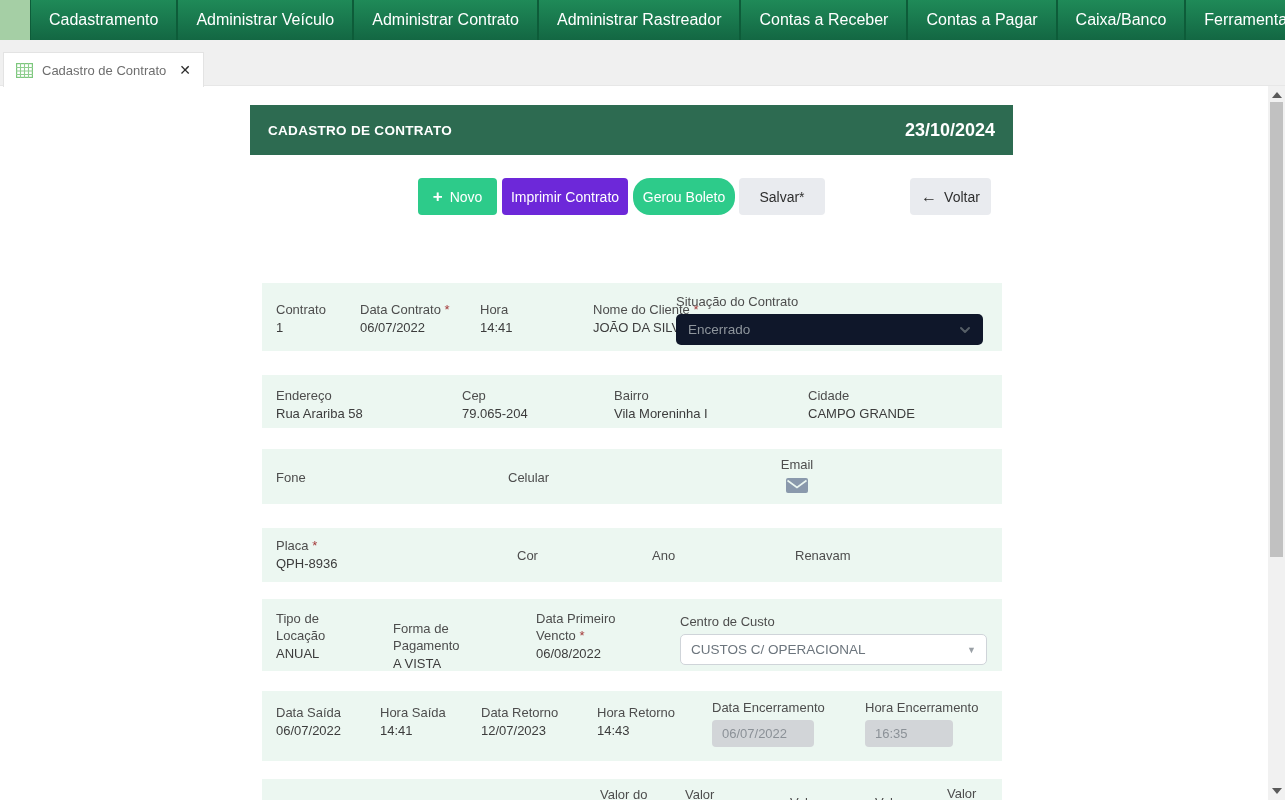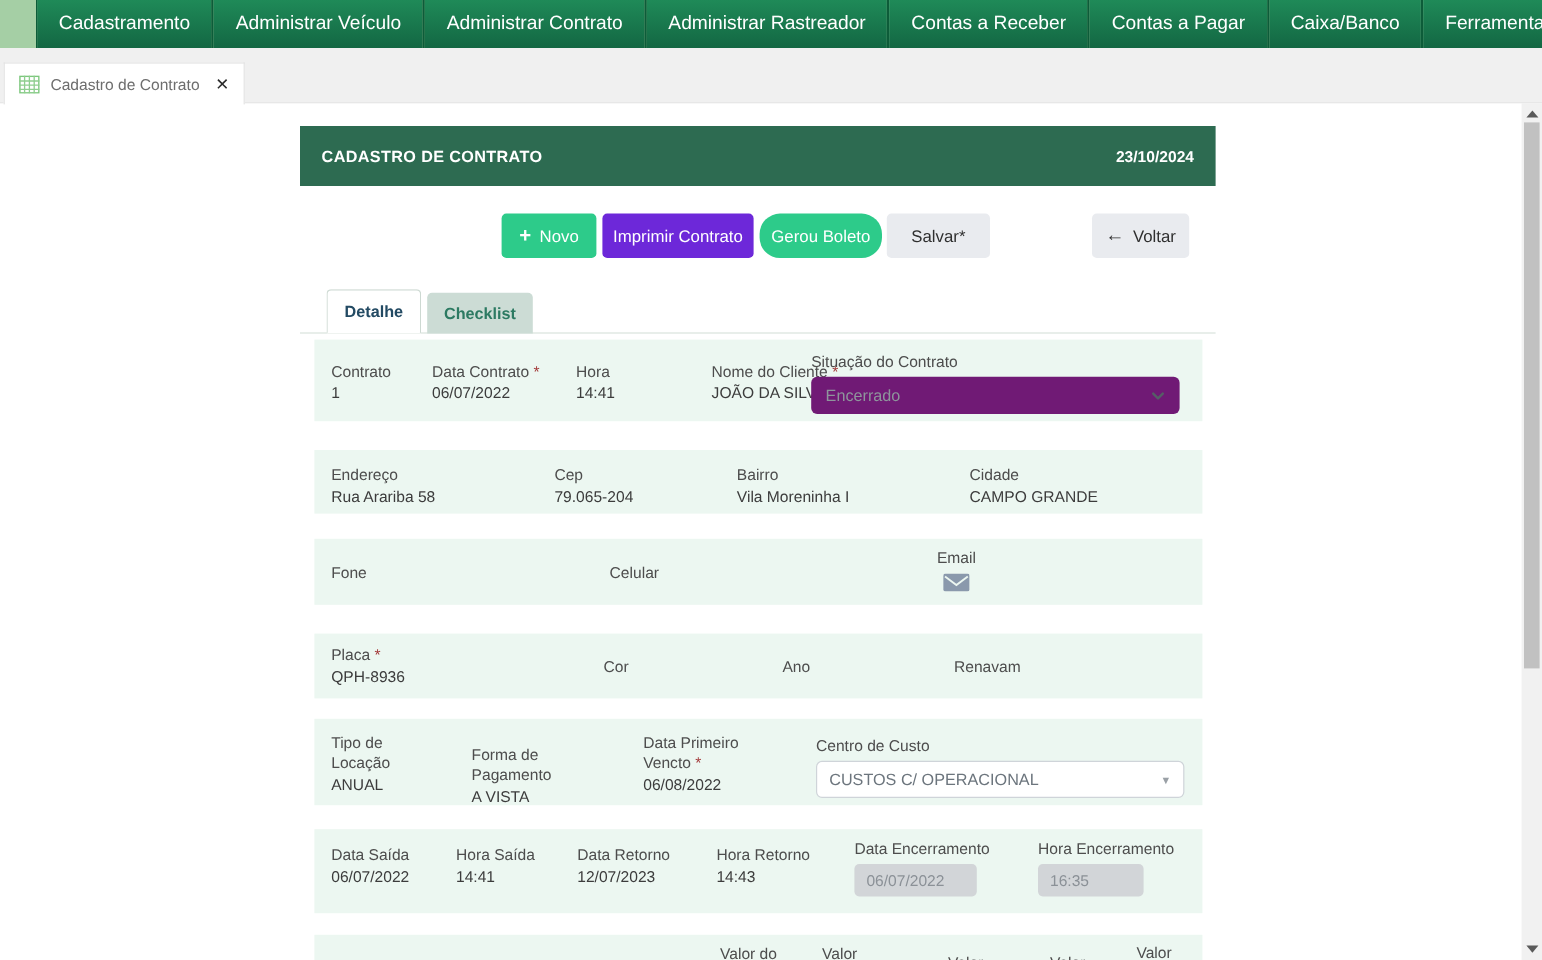--- a/index.html
+++ b/index.html
@@ -31,21 +31,21 @@
                  border-bottom:6px solid #5a5a5a; }
   .sb-arrow-down { bottom:6px; border-left:5px solid transparent; border-right:5px solid transparent;
                    border-top:6px solid #5a5a5a; }
   .sb-thumb { position:absolute; left:2px; top:16px; width:13px; height:455px; background:#c1c1c1; }
 
   
   .panel { position:absolute; left:250px; top:105px; width:763px; height:695px; background:#fff; }
   .panel-header { position:absolute; left:0; top:0; width:763px; height:50px; background:#2d6b51;
                   display:flex; align-items:center; justify-content:space-between; padding:0 18px; }
   .panel-title { color:#fff; font-size:13.5px; font-weight:bold; letter-spacing:.3px; }
-  .panel-date { color:#fff; font-size:13px; font-weight:bold; }
+  .panel-date { color:#fff; font-size:18px; font-weight:bold; }
 
   
   .btn { position:absolute; top:73px; height:37px; border:none; border-radius:4px; font-size:14px;
          font-family:"Liberation Sans", sans-serif; cursor:pointer; display:flex;
          align-items:center; justify-content:center; gap:7px; }
   .btn-green { background:#2dcb8a; color:#fff; }
   .btn-blue  { background:#6d28d9; color:#fff; }
   .btn-gray  { background:#e9ebef; color:#2f2f2f; }
   .btn-novo { left:168px; width:79px; }
   .btn-novo .plus { font-size:17px; font-weight:bold; line-height:1; }
@@ -74,21 +74,21 @@
   .row5 { top:494px; height:72px; }
   .row6 { top:586px; height:70px; }
   .row7 { top:674px; height:70px; }
 
   .field { position:absolute; font-size:13px; }
   .flabel { color:#4d4d4d; line-height:17px; }
   .fvalue { color:#3c3c3c; line-height:17px; margin-top:1px; }
   .req { color:#a33a3a; }
 
   .sel { border-radius:5px; display:flex; align-items:center; font-size:13.5px; cursor:pointer; }
-  .sel-disabled { background:#701a75; color:#8e959c; width:307px; height:31px; padding:0 12px;
+  .sel-disabled { background:#0f172a; color:#8e959c; width:307px; height:31px; padding:0 12px;
                   justify-content:space-between; }
   .sel-white { background:#fff; border:1px solid #cfd4d9; color:#6c757d; width:307px; height:31px;
                padding:0 10px; justify-content:space-between; }
   .chev { width:12px; height:12px; }
   .caret { color:#9aa0a6; font-size:9px; }
 
   .input-disabled { background:#d2d5d8; border-radius:4px; color:#8b9197; font-size:13px;
                     height:27px; line-height:27px; padding:0 10px; }
 
   .email-group { text-align:center; width:60px; }
@@ -150,24 +150,20 @@
       <span>Gerou Boleto</span>
     </button>
     <button class="btn btn-gray btn-salvar">
       <span>Salvar*</span>
     </button>
     <button class="btn btn-gray btn-voltar">
       <span class="arrow">←</span>
       <span>Voltar</span>
     </button>
 
-    <div class="form-tabs">
-      <div class="ftab ftab-active">Detalhe</div>
-      <div class="ftab ftab-idle">Checklist</div>
-    </div>
 
     <div class="row row1">
       <div class="field" style="left:14px; top:18px;">
         <div class="flabel">Contrato</div>
         <div class="fvalue">1</div>
       </div>
       <div class="field" style="left:98px; top:18px;">
         <div class="flabel">
           <span>Data Contrato</span>
           <span class="req">*</span>
@@ -236,21 +232,21 @@
     </div>
 
     <div class="row row4">
       <div class="field" style="left:14px; top:9px;">
         <div class="flabel">
           <span>Placa</span>
           <span class="req">*</span>
         </div>
         <div class="fvalue">QPH-8936</div>
       </div>
-      <div class="field" style="left:241px; top:19px;">
+      <div class="field" style="left:255px; top:19px;">
         <div class="flabel">Cor</div>
       </div>
       <div class="field" style="left:390px; top:19px;">
         <div class="flabel">Ano</div>
       </div>
       <div class="field" style="left:533px; top:19px;">
         <div class="flabel">Renavam</div>
       </div>
     </div>
 

